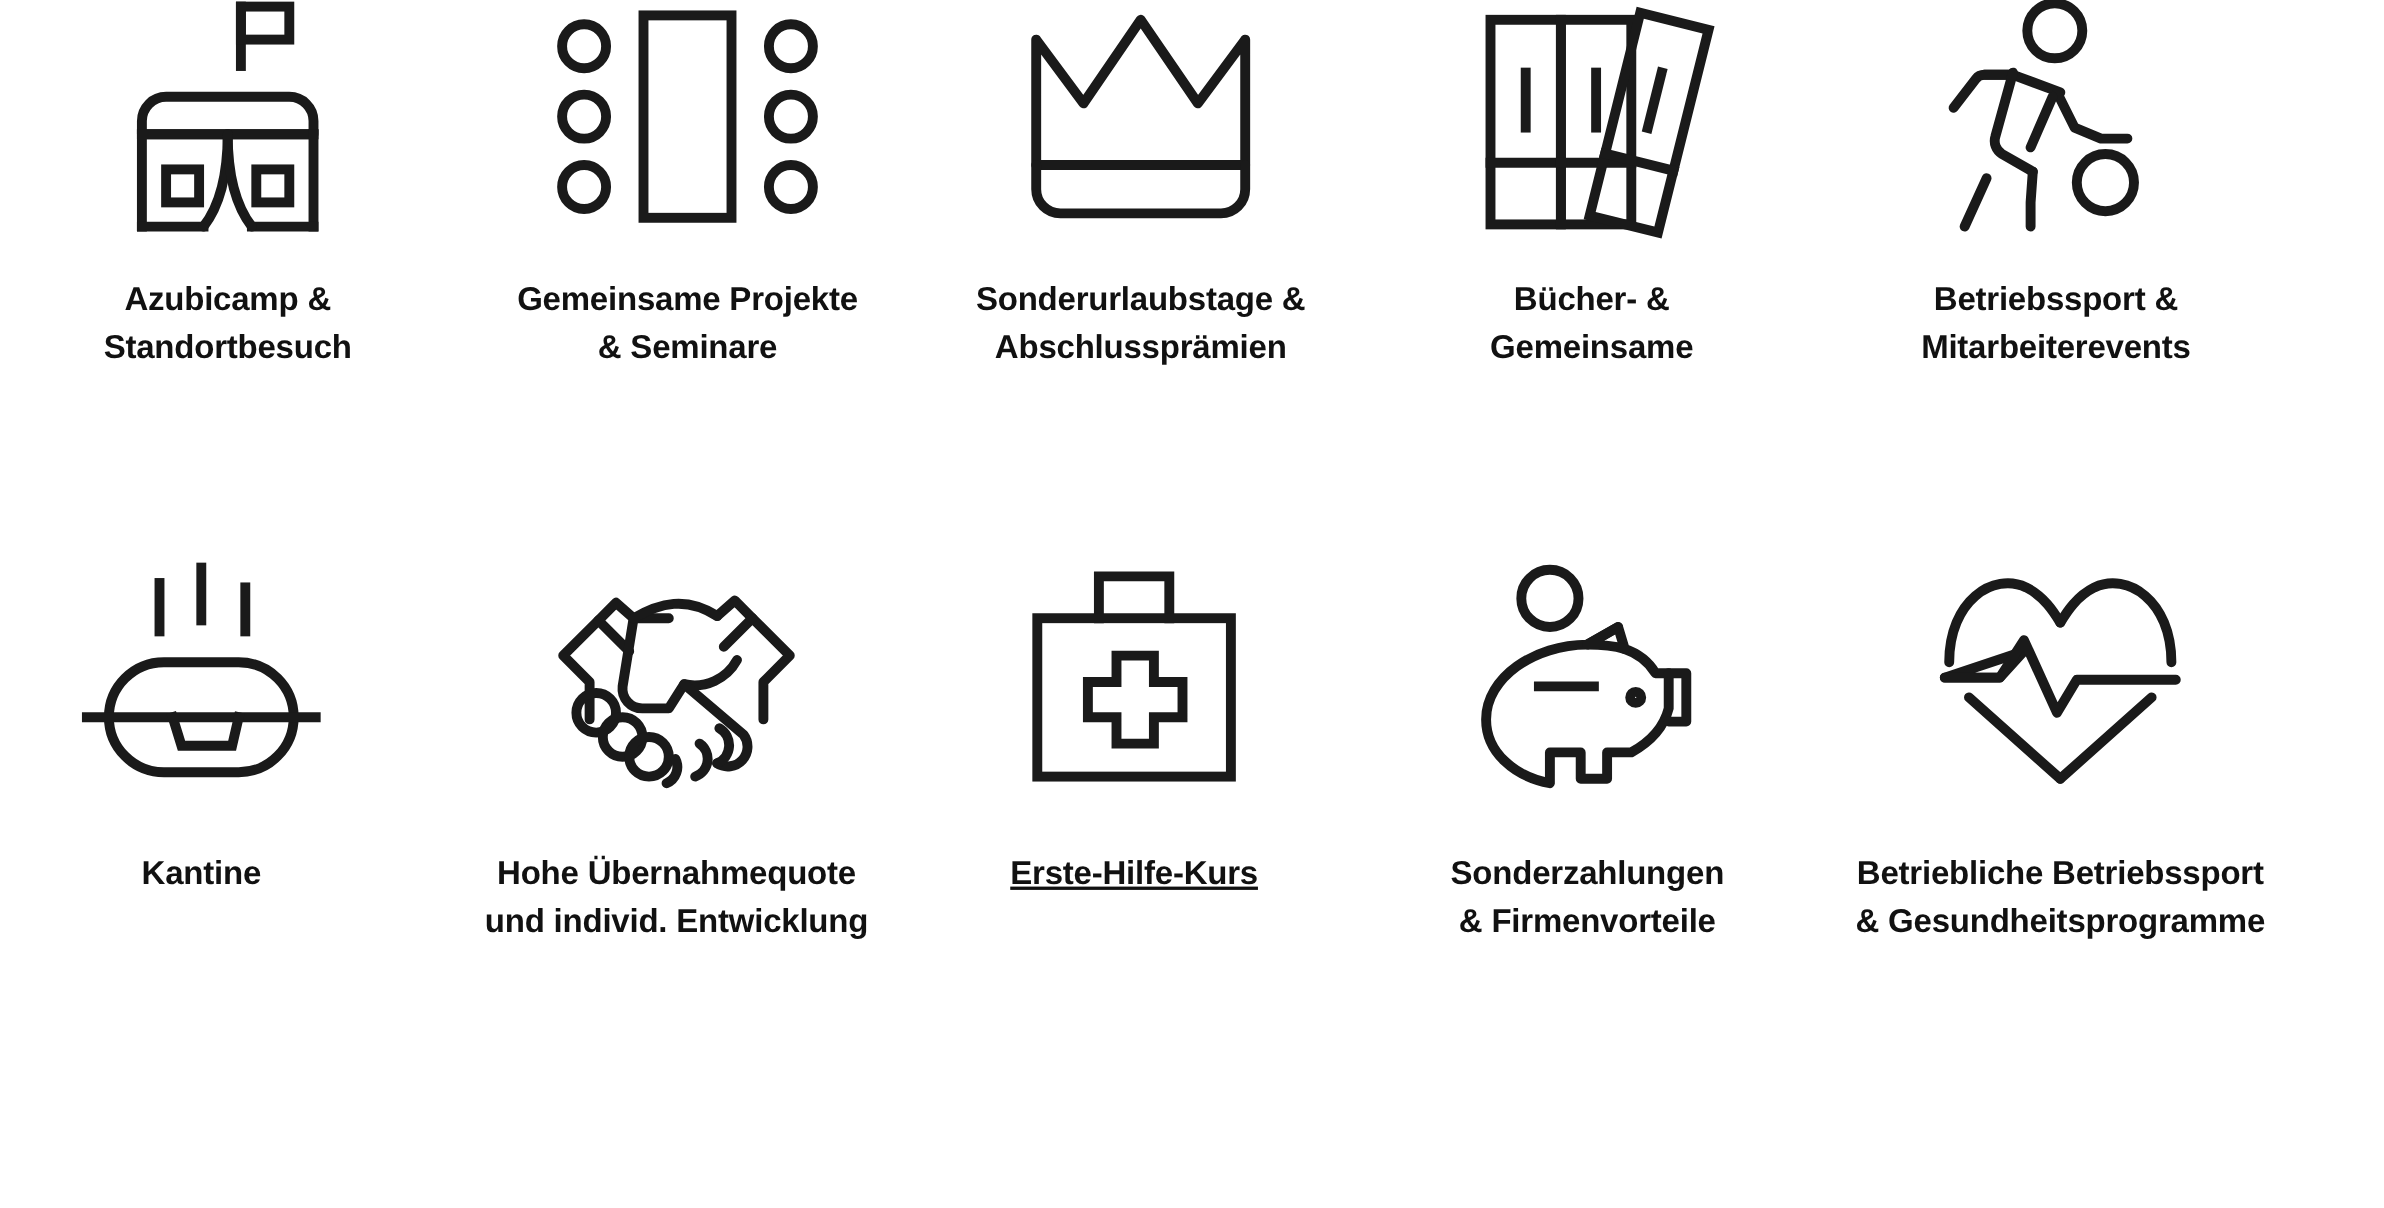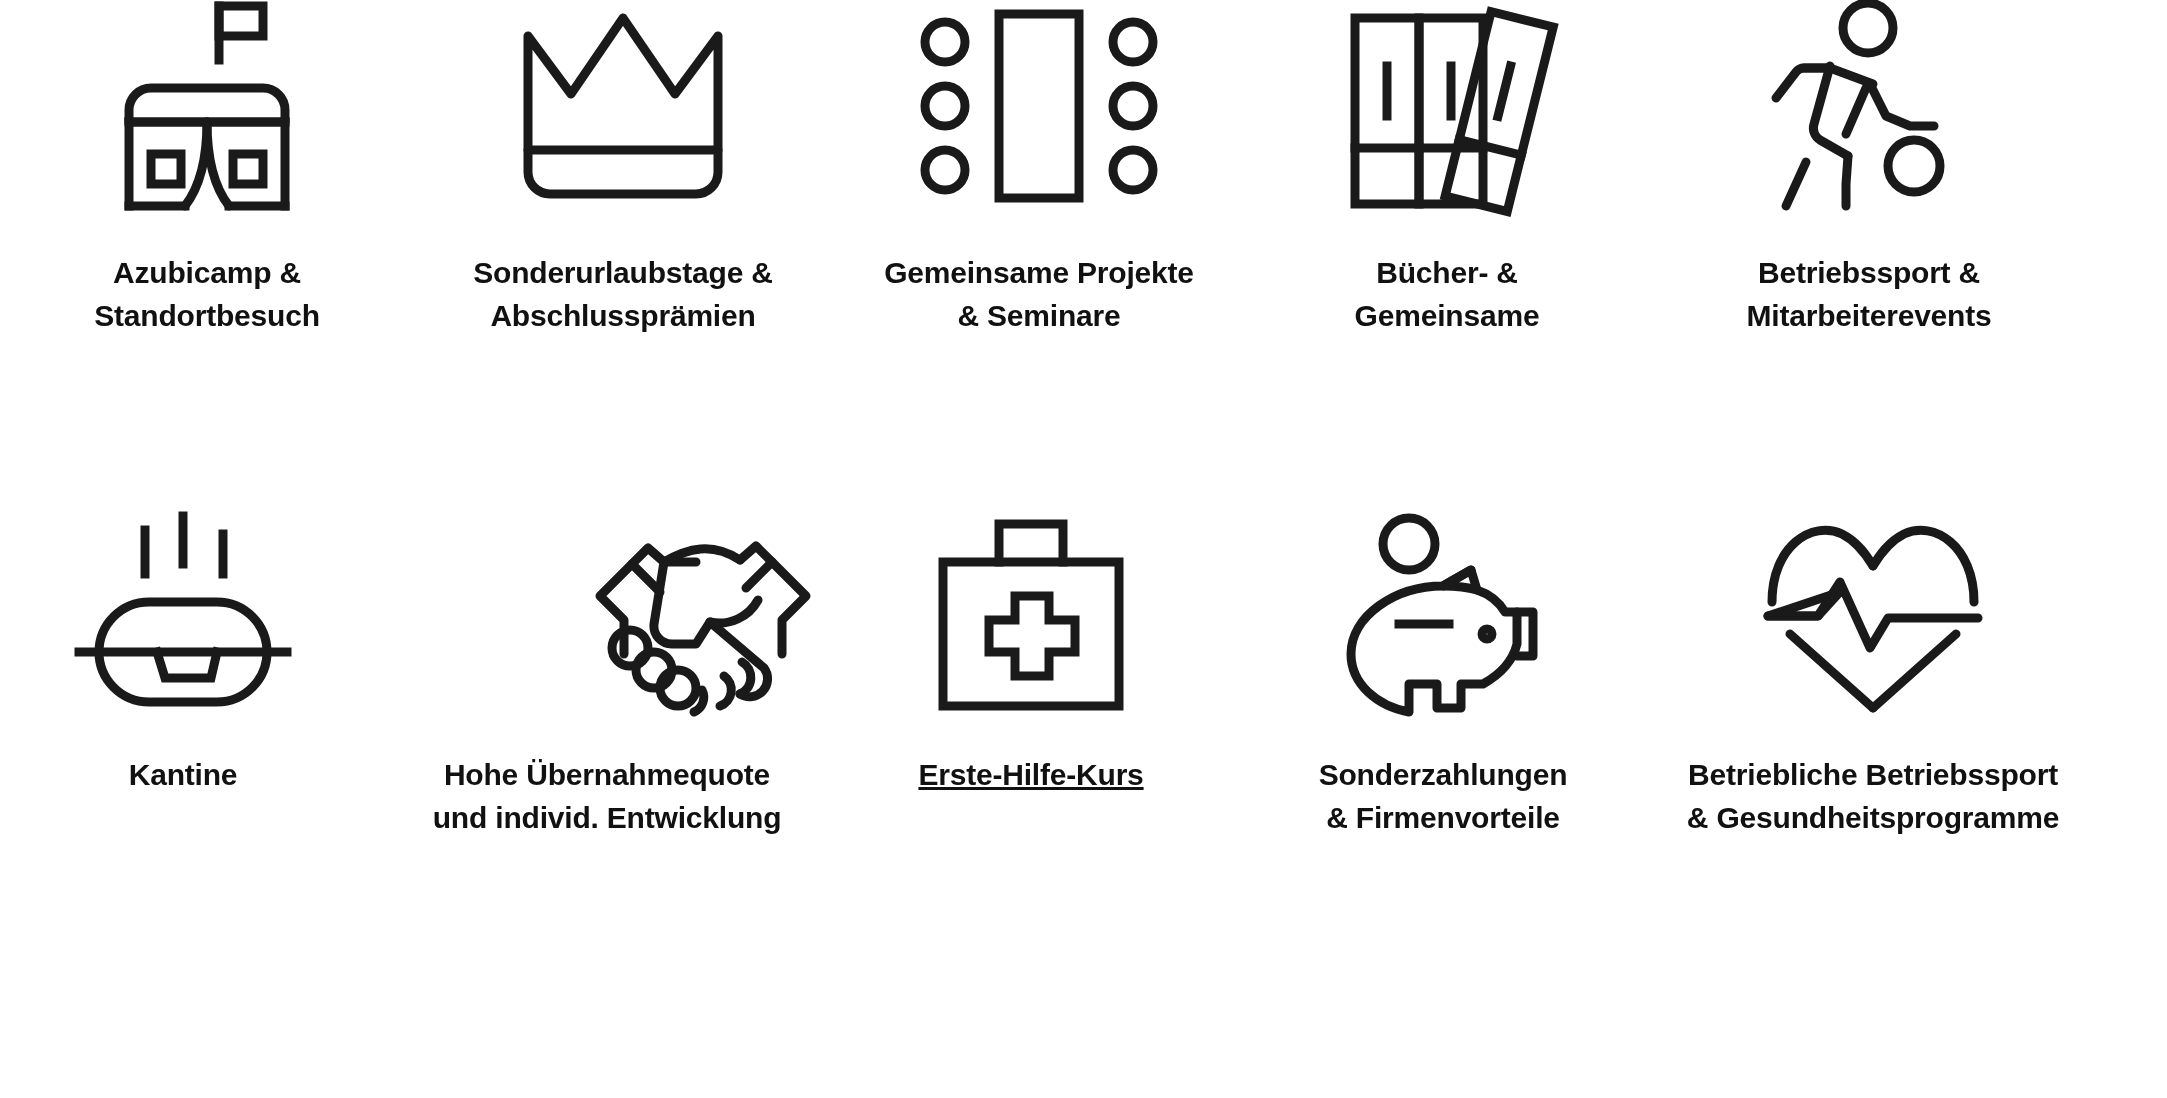--- a/index.html
+++ b/index.html
@@ -72,31 +72,31 @@
     color: #111111;
     white-space: pre-line;
   }
 
   
   .row1 .icon-box { height: 212px; align-items: flex-end; }
   .row1 .caption { margin-top: 40px; text-align: center; }
 
   
   .row2 .icon-box { height: 212px; align-items: flex-end; }
-  .row2 .caption { margin-top: 42px; }
+  .row2 .caption { margin-top: 62px; }
 
   
   .c1 { transform: translateX(0px); }
   .c2 { transform: translateX(4px); }
   .c3 { transform: translateX(2px); }
   .c4 { transform: translateX(-2px); }
   .c5 { transform: translateX(6px); }
 
   .r2c1 { transform: translateX(-24px); }
-  .r2c2 { transform: translateX(-6px); align-items: flex-end; }
+  .r2c2 { transform: translateX(-6px); }
   .r2c3 { transform: translateX(-4px); text-decoration: underline; }
   .r2c4 { transform: translateX(-6px); }
   .r2c5 { transform: translateX(10px); }
 
   .r2 .caption.wide { width: 430px; }
 </style>
 </head>
 <body>
 
 <div class="board">
@@ -127,50 +127,50 @@
           <path class="icon-stroke round" d="M100 122 C100 160 108 188 122 206"></path>
 
           <rect class="icon-stroke" x="44" y="154" width="30" height="30"></rect>
 
           <rect class="icon-stroke" x="126" y="154" width="30" height="30"></rect>
         </svg>
       </div>
       <div class="caption"><span>Azubicamp &amp;</span><br><span>Standortbesuch</span></div>
     </div>
 
-    <div class="benefit row1 c3">
-      <div class="icon-box">
-        <svg width="210" height="212" viewBox="0 0 210 212">
-
-          <path class="icon-stroke round" d="M10 36 L10 150 M200 36 L200 150 M10 36 L53 94 L105 18 L157 94 L200 36"></path>
-
-          <path class="icon-stroke" d="M12 150 L198 150"></path>
-
-          <path class="icon-stroke round" d="M10 150 L10 172 a22 22 0 0 0 22 22 L178 194 a22 22 0 0 0 22 -22 L200 150"></path>
-        </svg>
-      </div>
-      <div class="caption"><span>Sonderurlaubstage &amp;</span><br><span>Abschlussprämien</span></div>
-    </div>
-
     <div class="benefit row1 c2">
       <div class="icon-box">
         <svg width="244" height="212" viewBox="0 0 244 212">
 
           <rect class="icon-stroke" x="82" y="14" width="80" height="184"></rect>
 
           <circle class="icon-stroke" cx="28" cy="42" r="20"></circle>
           <circle class="icon-stroke" cx="28" cy="106" r="20"></circle>
           <circle class="icon-stroke" cx="28" cy="170" r="20"></circle>
 
           <circle class="icon-stroke" cx="216" cy="42" r="20"></circle>
           <circle class="icon-stroke" cx="216" cy="106" r="20"></circle>
           <circle class="icon-stroke" cx="216" cy="170" r="20"></circle>
         </svg>
       </div>
       <div class="caption"><span>Gemeinsame Projekte</span><br><span>&amp; Seminare</span></div>
+    </div>
+
+    <div class="benefit row1 c3">
+      <div class="icon-box">
+        <svg width="210" height="212" viewBox="0 0 210 212">
+
+          <path class="icon-stroke round" d="M10 36 L10 150 M200 36 L200 150 M10 36 L53 94 L105 18 L157 94 L200 36"></path>
+
+          <path class="icon-stroke" d="M12 150 L198 150"></path>
+
+          <path class="icon-stroke round" d="M10 150 L10 172 a22 22 0 0 0 22 22 L178 194 a22 22 0 0 0 22 -22 L200 150"></path>
+        </svg>
+      </div>
+      <div class="caption"><span>Sonderurlaubstage &amp;</span><br><span>Abschlussprämien</span></div>
     </div>
 
     <div class="benefit row1 c4">
       <div class="icon-box">
         <svg width="196" height="212" viewBox="0 0 196 212">
 
           <rect class="icon-stroke" x="6" y="18" width="64" height="186"></rect>
           <path class="icon-stroke" d="M6 148 L70 148"></path>
           <path class="icon-stroke" d="M38 66 L38 116"></path>
 

